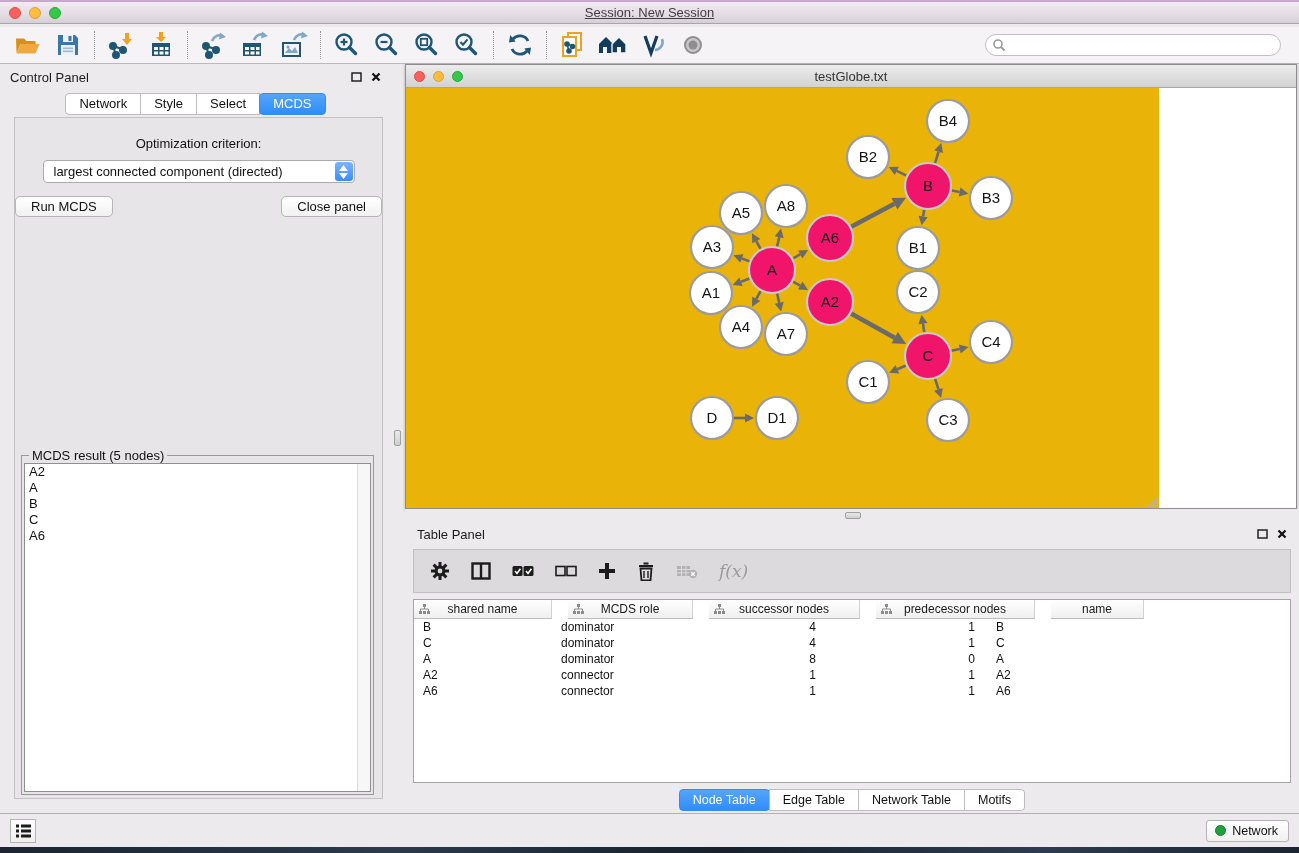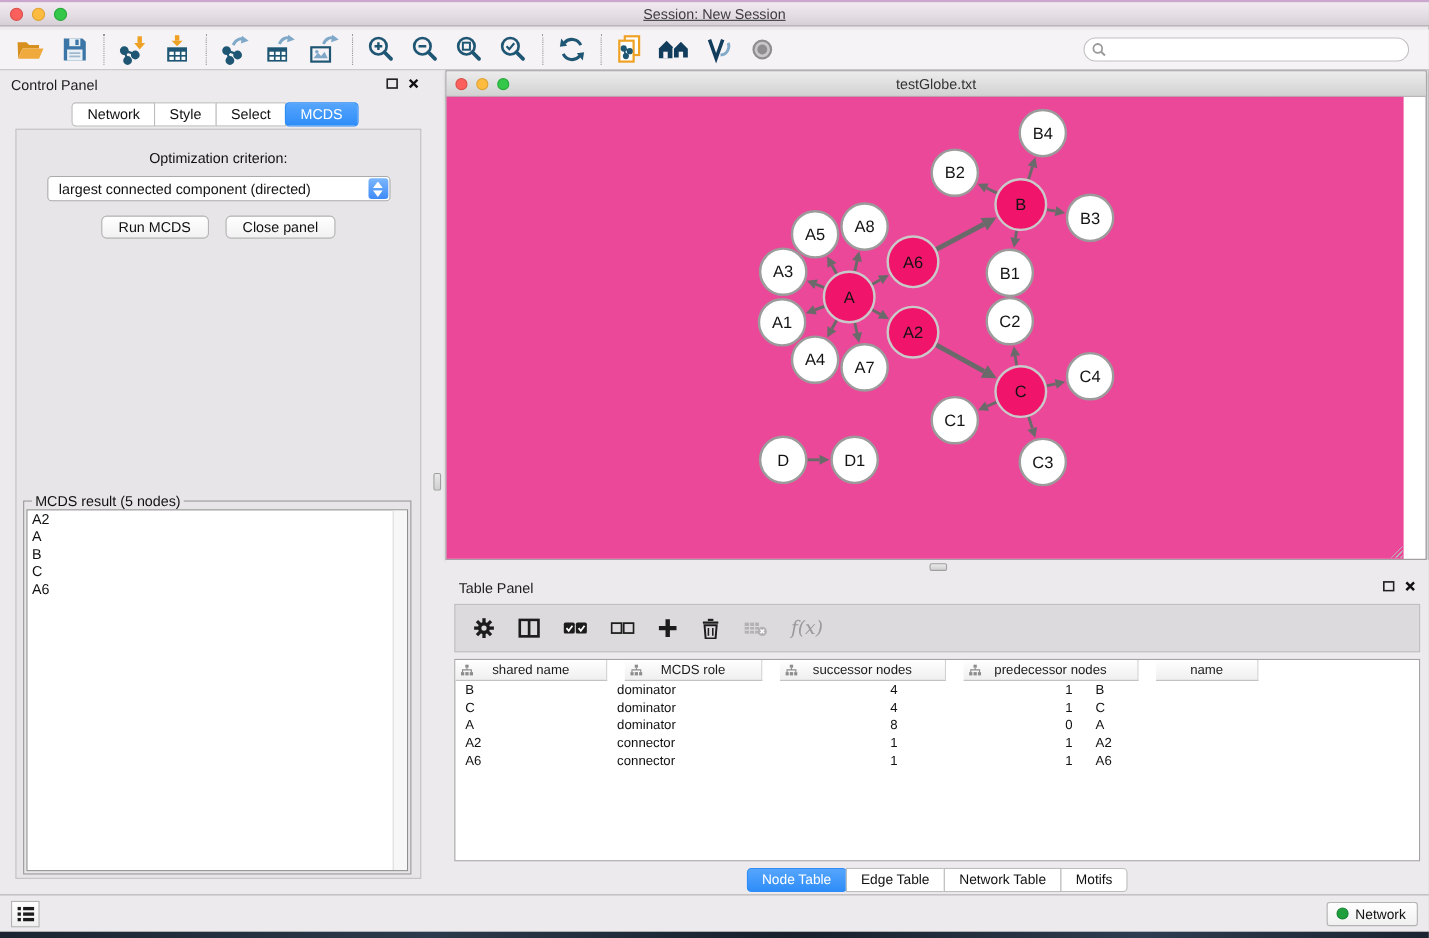--- a/index.html
+++ b/index.html
@@ -47,21 +47,21 @@
   .tab.active { background:linear-gradient(180deg,#55a5fc,#2f8df9); color:#fff; border-color:#2f8df9; border-radius:4px; }
   .cp-body { position:absolute; top:53px; left:14px; right:8px; bottom:14px;
     border:1px solid #c2c0c2; background:#e7e5e7; }
   .opt-label { text-align:center; font-size:13px; color:#111; margin-top:18px; }
   .select { position:relative; width:312px; height:23px; margin:9px auto 0; background:#fff;
     border:1px solid #ababab; border-radius:4px; font-size:13px; color:#111;
     line-height:21px; padding-left:10px; }
   .select .stepper { position:absolute; right:1px; top:1px; width:18px; height:19px;
     border-radius:3px; background:linear-gradient(180deg,#7cb6fd,#3d8bf8);
     display:flex; flex-direction:column; align-items:center; justify-content:center; gap:2px; }
-  .cp-buttons { display:flex; justify-content:center; gap:15px; margin-top:13px; }
+  .cp-buttons { display:flex; justify-content:space-between; gap:15px; margin-top:13px; }
   .btn { height:21px; padding:0 15px; font-size:13px; color:#111;
     background:linear-gradient(180deg,#ffffff,#f1f1f1); border:1px solid #b5b5b5;
     border-radius:5px; }
   .result-box { position:absolute; top:337px; left:6px; right:8px; bottom:3px;
     border:1px solid #9a9a9a; }
   .result-legend { position:absolute; top:-8px; left:7px; background:#e7e5e7;
     padding:0 3px; font-size:13px; color:#111; }
   .result-list { position:absolute; top:7px; left:2px; right:2px; bottom:2px;
     background:#fff; border:1px solid #8f8f8f; overflow:hidden; }
   .result-scroll { position:absolute; top:0; right:0; bottom:0; width:13px;
@@ -76,21 +76,21 @@
   
   .right-col { width:894px; display:flex; flex-direction:column; }
 
   
   .net-window { height:445px; width:892px; background:#fff; border:1px solid #8f8b8f;
     box-shadow:0 1px 3px rgba(0,0,0,.25); position:relative; }
   .net-titlebar { height:23px; background:linear-gradient(180deg,#ececec,#d2d2d2);
     border-bottom:1px solid #a8a4a8; display:flex; align-items:center; position:relative; }
   .net-titlebar .tl { width:11px; height:11px; }
   .net-title { position:absolute; left:0; right:0; text-align:center; font-size:13px; color:#333; }
-  .net-canvas { position:relative; width:870px; height:420px; background:#ec4899; }
+  .net-canvas { position:relative; width:753px; height:420px; background:#eab308; }
   .resize-grip { position:absolute; right:1px; bottom:1px; width:13px; height:13px;
     background:
      linear-gradient(135deg, transparent 0 58%, #b5b5b5 58% 64%, transparent 64% 74%, #b5b5b5 74% 80%, transparent 80% 90%, #b5b5b5 90% 96%, transparent 96%);
   }
 
   
   .h-divider { height:12px; position:relative; background:#eceaec; }
   .h-handle { position:absolute; left:440px; top:3px; width:16px; height:7px;
     background:linear-gradient(180deg,#e9e9e9,#cfcfcf); border:1px solid #9f9f9f; border-radius:2px; }
 

